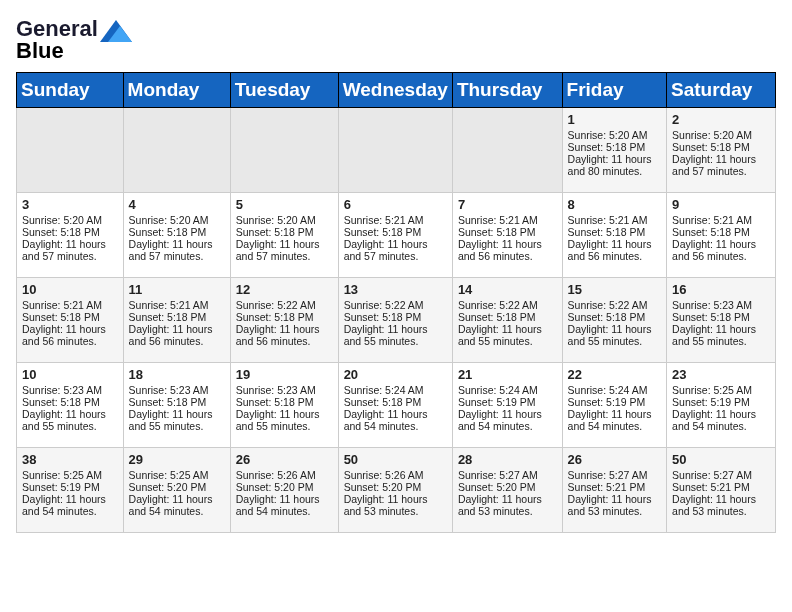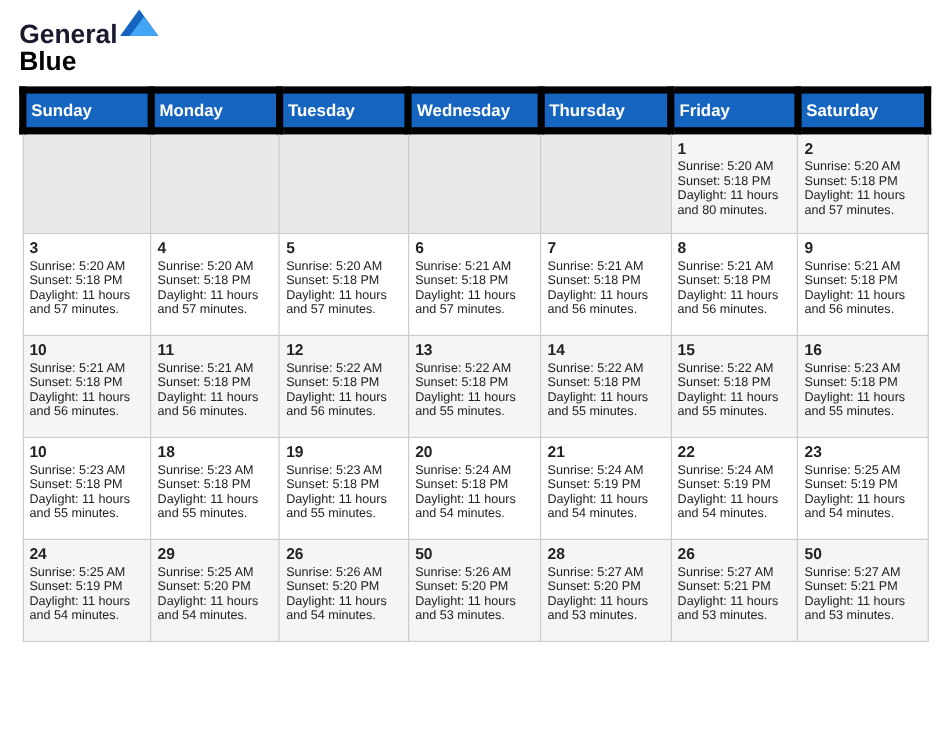--- a/index.html
+++ b/index.html
@@ -33,25 +33,25 @@
       color: #333;
       margin-bottom: 8px;
     }
     table {
       width: 100%;
       border-collapse: collapse;
     }
     thead tr th {
       background-color: #1565c0;
       color: #fff;
-      font-size: 14px;
+      font-size: 19px;
       font-weight: bold;
       padding: 6px 4px;
       text-align: left;
-      border: 6px solid #000000;
+      border: 1px solid #000000;
     }
     tbody tr td {
       border: 1px solid #ccc;
       vertical-align: top;
       padding: 4px 5px;
       font-size: 10.5px;
       color: #222;
       width: 113px;
       height: 85px;
       background: #fff;
@@ -70,21 +70,21 @@
     }
     .cell-empty {
       background: #e8e8e8 !important;
     }
   </style>
 </head>
 <body>
 
 <div class="header-area">
   <div class="logo">
-    <div style="display:flex; align-items:flex-start;">
+    <div style="display:flex; align-items:flex-end;">
       <span style="font-size:22px; font-weight:bold; color:#1a1a2e;">General</span>
       <svg width="32" height="22" viewBox="0 0 32 22" style="margin-left:2px; margin-top:-8px;">
         <polygon points="0,22 16,0 32,22" fill="#1565c0"></polygon>
         <polygon points="8,22 20,6 32,22" fill="#42a5f5"></polygon>
       </svg>
     </div>
     <div style="font-size:22px; font-weight:bold; color:#000000; margin-top:-4px;">Blue</div>
   </div>
   <div class="month-title"></div>
 </div>
@@ -273,21 +273,21 @@
         <td>
           <span class="day-number">23</span>
           <div>Sunrise: 5:25 AM</div>
           <div>Sunset: 5:19 PM</div>
           <div>Daylight: 11 hours</div>
           <div>and 54 minutes.</div>
         </td>
       </tr>
       <tr>
         <td>
-          <span class="day-number">24</span>
+          <span class="day-number">38</span>
           <div>Sunrise: 5:25 AM</div>
           <div>Sunset: 5:19 PM</div>
           <div>Daylight: 11 hours</div>
           <div>and 54 minutes.</div>
         </td>
         <td>
           <span class="day-number">29</span>
           <div>Sunrise: 5:25 AM</div>
           <div>Sunset: 5:20 PM</div>
           <div>Daylight: 11 hours</div>

